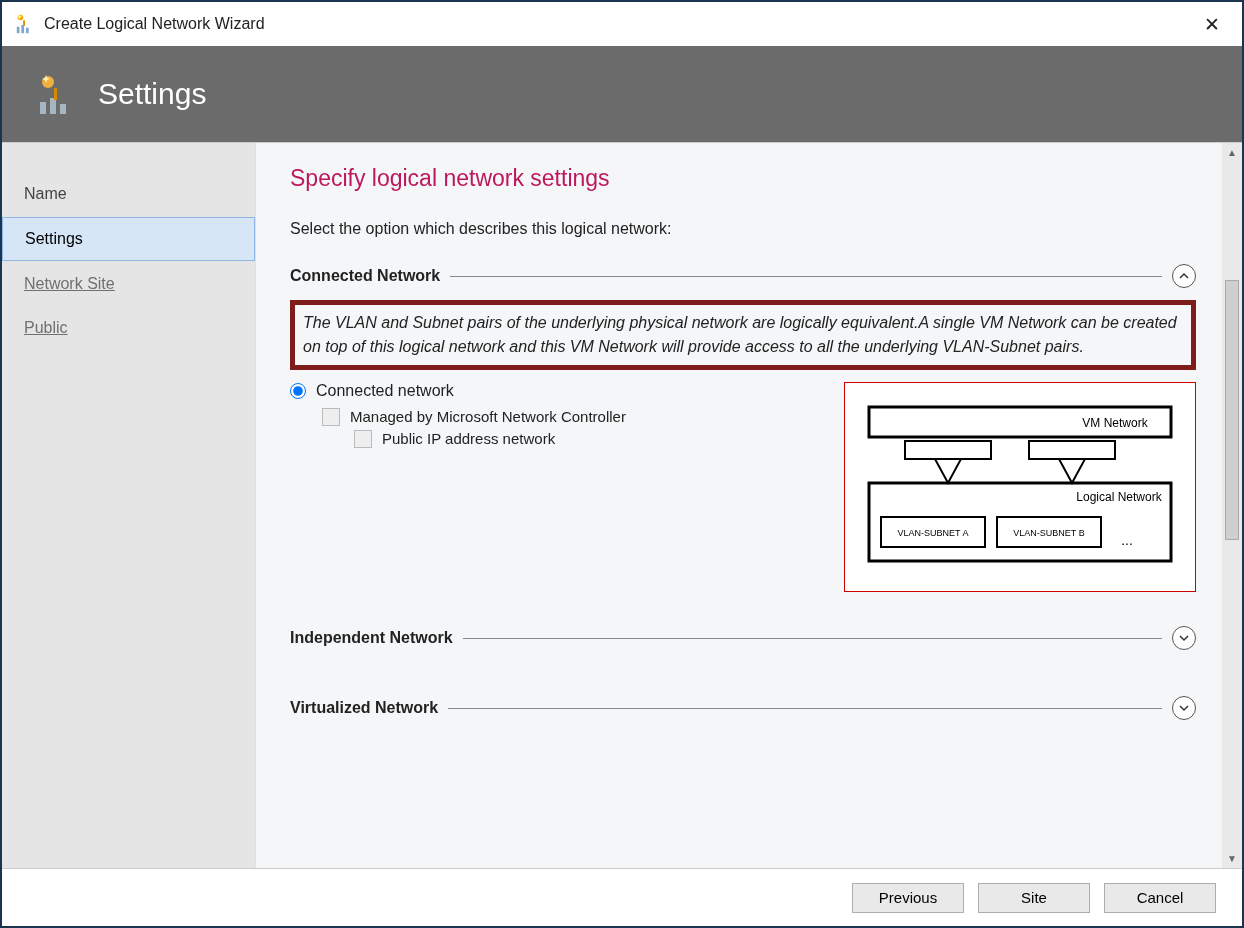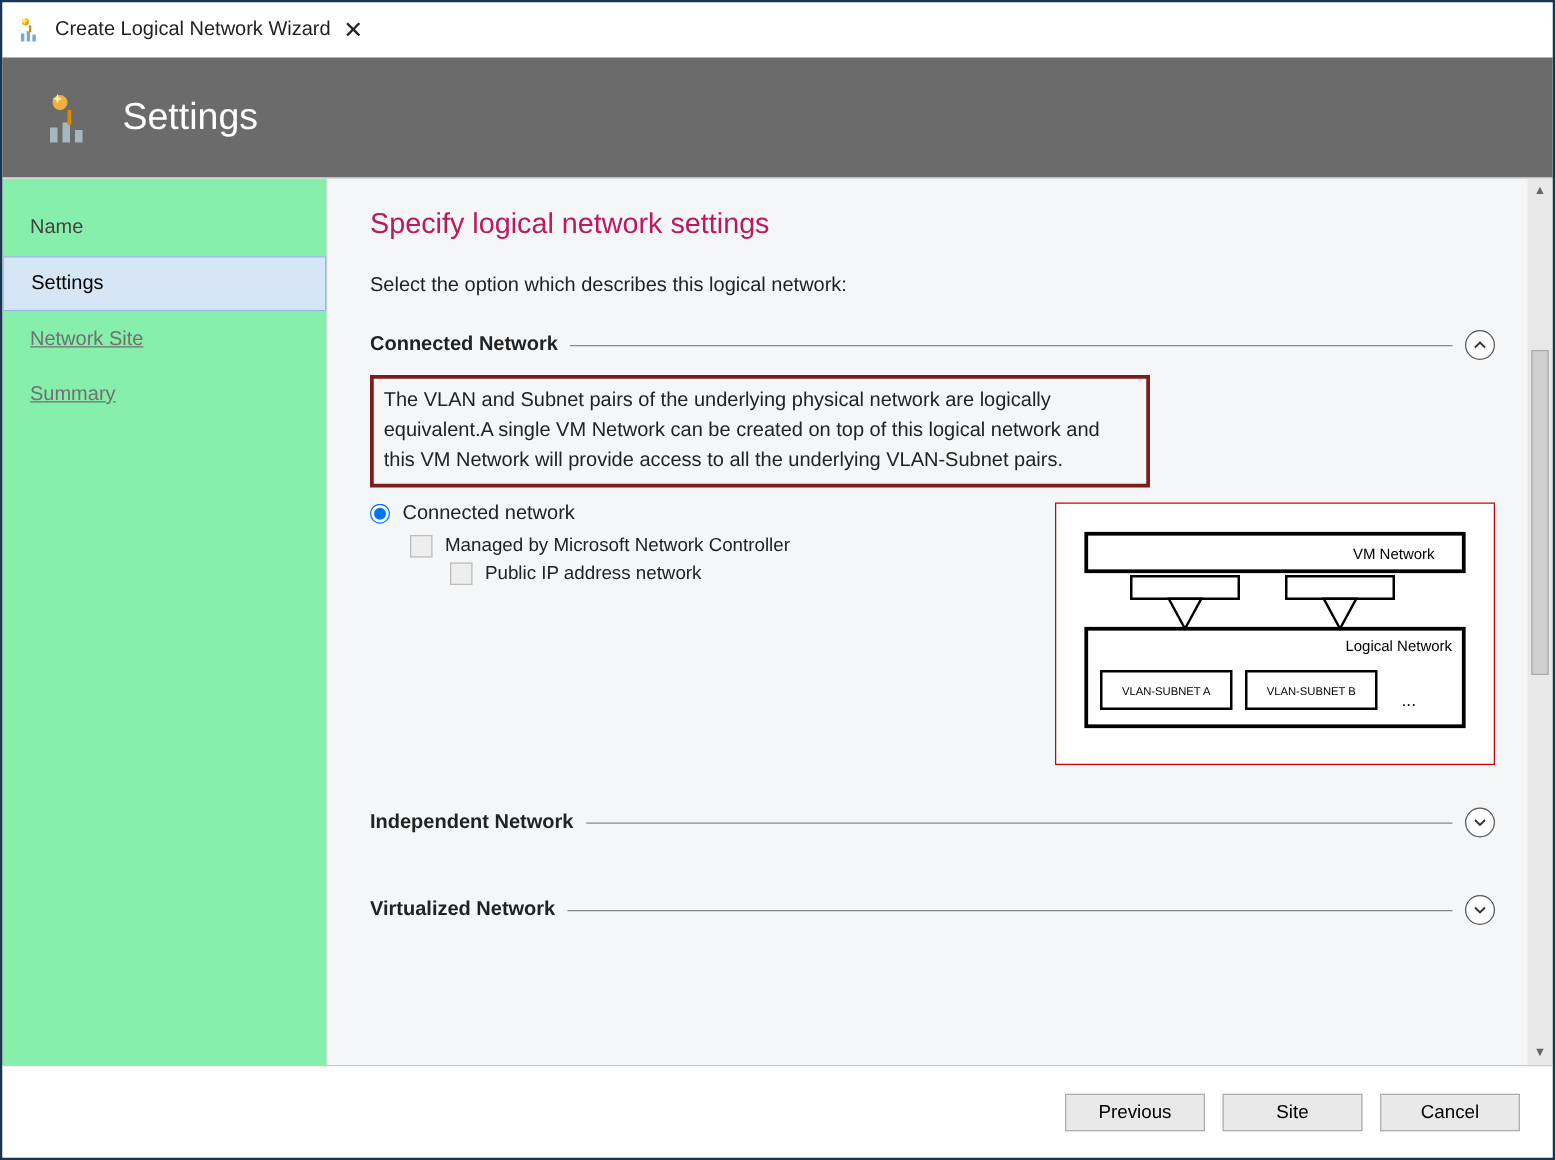--- a/index.html
+++ b/index.html
@@ -17,20 +17,21 @@
     width: 1244px;
     height: 928px;
     display: flex;
     flex-direction: column;
     background: #fff;
   }
   .titlebar {
     height: 44px;
     display: flex;
     align-items: center;
+    justify-content: space-between;
     padding: 0 12px;
     background: #fff;
   }
   .titlebar-left {
     display: flex;
     align-items: center;
     gap: 8px;
   }
   .title-icon {
     width: 22px;
@@ -63,22 +64,22 @@
     font-size: 30px;
   }
   .body {
     flex: 1;
     display: flex;
     overflow: hidden;
     border-top: 1px solid #ccc;
   }
   .sidebar {
     width: 260px;
-    background: #86efac;
-    padding-top: 18px;
+    background: #e5e5e5;
+    padding-top: 30px;
     border-right: 1px solid #e0e0e0;
   }
   .step {
     padding: 12px 22px;
     font-size: 16px;
     color: #444;
     cursor: pointer;
   }
   .step + .step { margin-top: 2px; }
   .step.active {
@@ -130,26 +131,27 @@
     border: 1px solid #555;
     border-radius: 50%;
     display: flex;
     align-items: center;
     justify-content: center;
     background: #fff;
     cursor: pointer;
     font-size: 12px;
   }
   .desc-box {
-    border: 3px solid #7f1d1d;
+    border: 5px solid #7f1d1d;
     padding: 6px 8px;
     font-size: 16px;
     line-height: 1.5;
     margin-bottom: 12px;
-    width: 624px;
+    width: 906px;
+    font-style: italic;
   }
   .option-block {
     display: flex;
     gap: 14px;
     align-items: flex-start;
   }
   .option-left { flex: 1; }
   .radio-row {
     display: flex;
     align-items: center;
@@ -207,21 +209,21 @@
     cursor: pointer;
   }
   .scroll-thumb {
     width: 14px;
     flex: 0 0 260px;
     background: #cfcfcf;
     border: 1px solid #aaa;
     margin-top: 120px;
   }
   .footer {
-    height: 74px;
+    height: 58px;
     border-top: 1px solid #ccc;
     display: flex;
     align-items: center;
     justify-content: flex-end;
     gap: 14px;
     padding: 0 26px;
     background: #fff;
   }
   .btn {
     min-width: 112px;
@@ -263,21 +265,21 @@
     </svg>
     <h1>Settings</h1>
   </div>
 
   <div class="body">
 
     <div class="sidebar">
       <div class="step">Name</div>
       <div class="step active">Settings</div>
       <div class="step inactive">Network Site</div>
-      <div class="step inactive">Summary</div>
+      <div class="step inactive">Public</div>
     </div>
 
     <div class="content-wrap">
       <div class="content">
         <h2>Specify logical network settings</h2>
         <p class="subtext">Select the option which describes this logical network:</p>
 
         <div class="section-header">
           <span class="title">Connected Network</span>
           <span class="line"></span>

